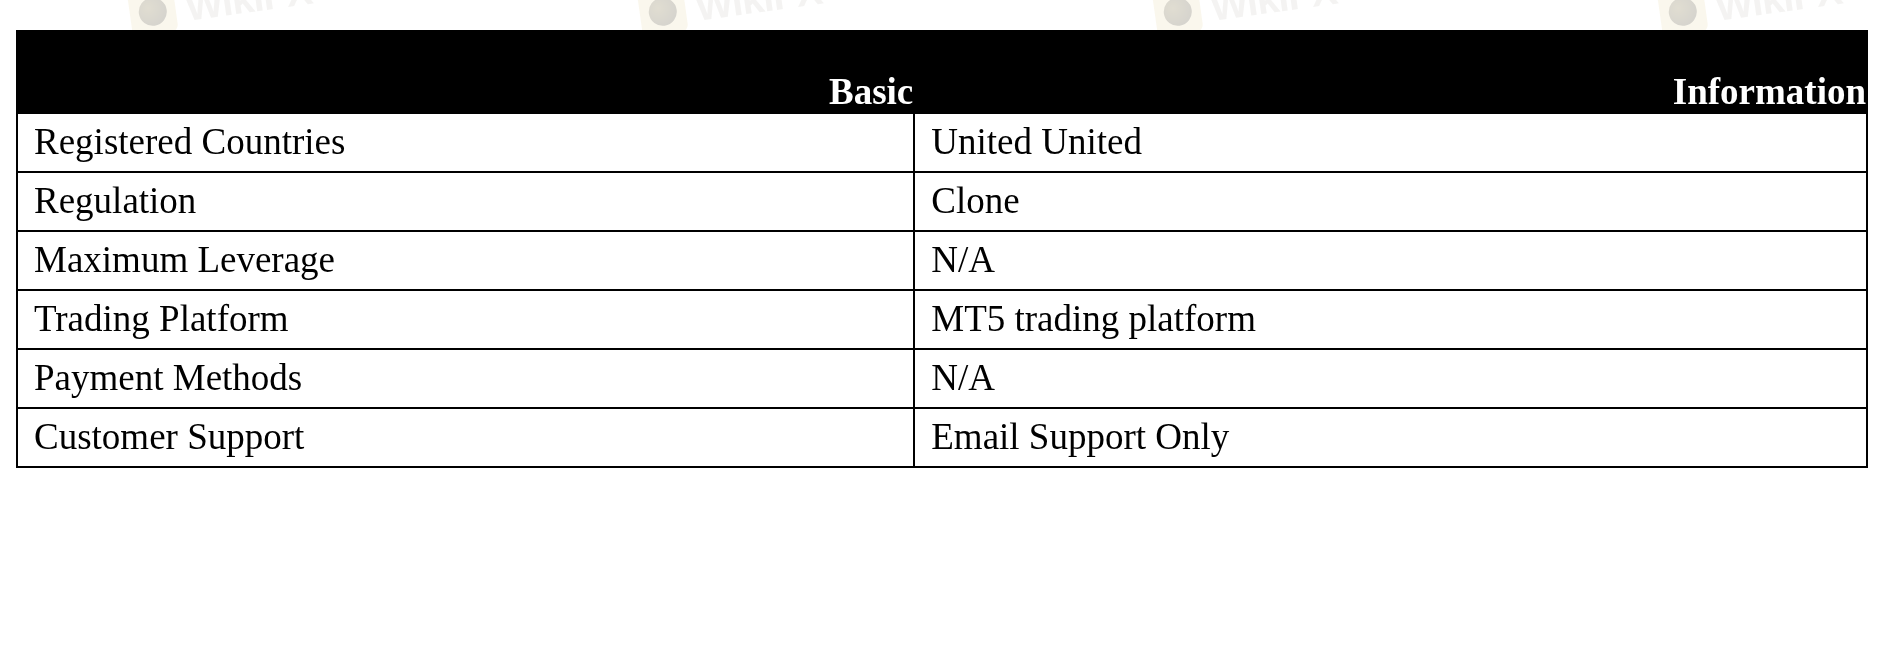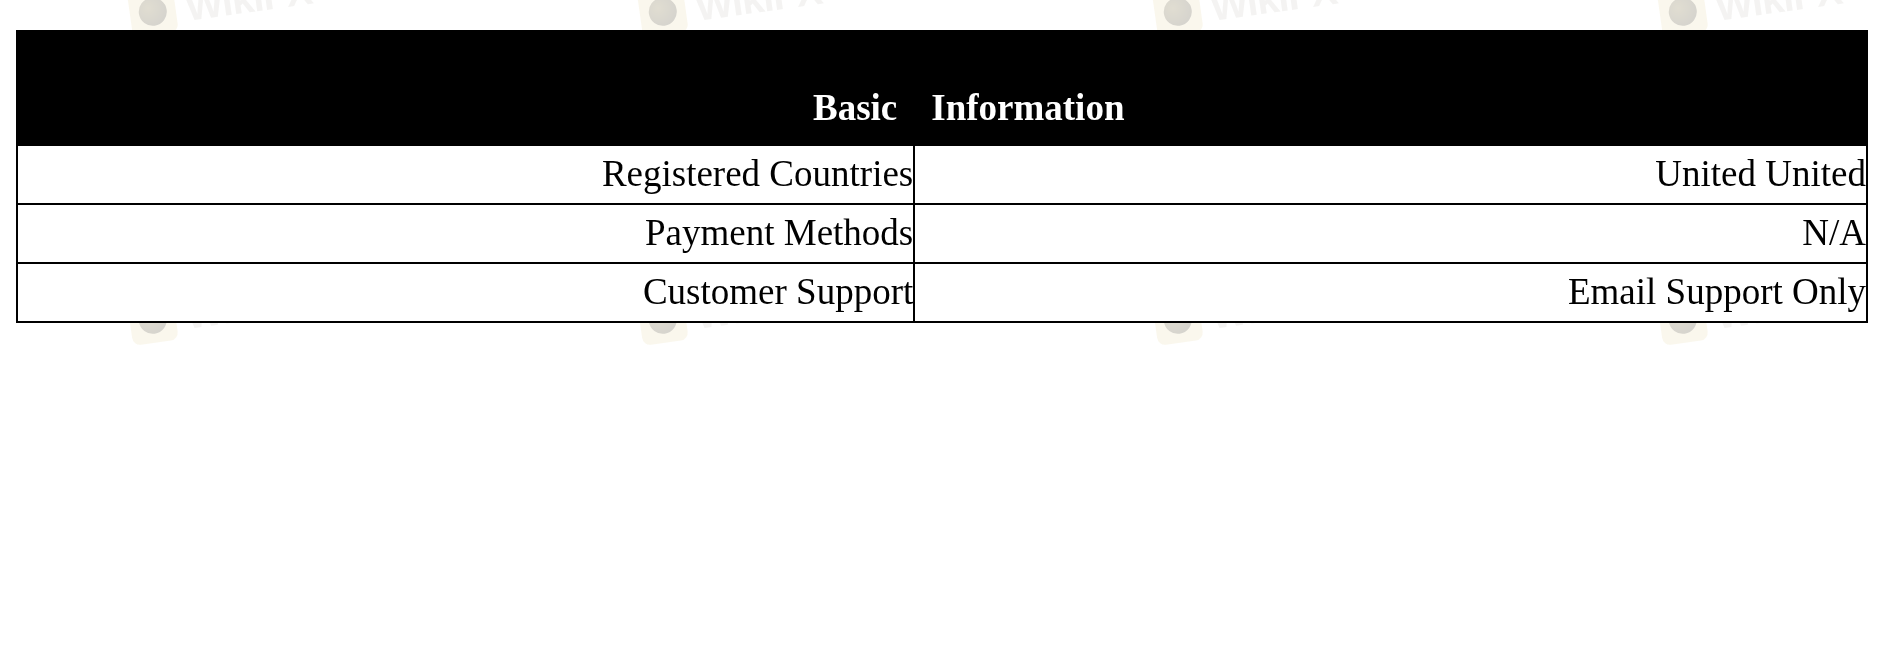--- a/index.html
+++ b/index.html
@@ -67,45 +67,45 @@
     z-index: 10;
   }
   table.info-table {
     border-collapse: collapse;
     width: 100%;
     table-layout: fixed;
     background: transparent;
   }
   table.info-table td {
     border: 2px solid #000000;
-    text-align: right;
+    text-align: left;
     vertical-align: middle;
     font-size: 37px;
     line-height: 1.05;
-    padding: 5px 0;
+    padding: 5px 16px;
     height: 47px;
     color: #000000;
     background: #ffffff;
   }
   table.info-table tr.header-row td {
     background: #000000;
     color: #ffffff;
     font-weight: bold;
     border-color: #000000;
     height: 80px;
-    padding: 16px;
+    padding: 0;
     vertical-align: bottom;
   }
   tr.header-row td.header-left {
     text-align: right;
     padding-right: 10px;
     padding-bottom: 4px;
   }
   tr.header-row td.header-right {
-    text-align: left;
+    text-align: right;
     padding-left: 14px;
     padding-bottom: 4px;
   }
   col.c1 { width: 48.5%; }
   col.c2 { width: 51.5%; }
 </style>
 </head>
 <body>
 
 <div class="watermark-layer">
@@ -152,20 +152,32 @@
     <tbody>
       <tr class="header-row">
         <td class="header-left">Basic</td>
         <td class="header-right">Information</td>
       </tr>
       <tr>
         <td>Registered Countries</td>
         <td>United United</td>
       </tr>
       <tr>
+        <td>Regulation</td>
+        <td>Clone</td>
+      </tr>
+      <tr>
+        <td>Maximum Leverage</td>
+        <td>N/A</td>
+      </tr>
+      <tr>
+        <td>Trading Platform</td>
+        <td>MT5 trading platform</td>
+      </tr>
+      <tr>
         <td>Payment Methods</td>
         <td>N/A</td>
       </tr>
       <tr>
         <td>Customer Support</td>
         <td>Email Support Only</td>
       </tr>
     </tbody>
   </table>
 </div>

